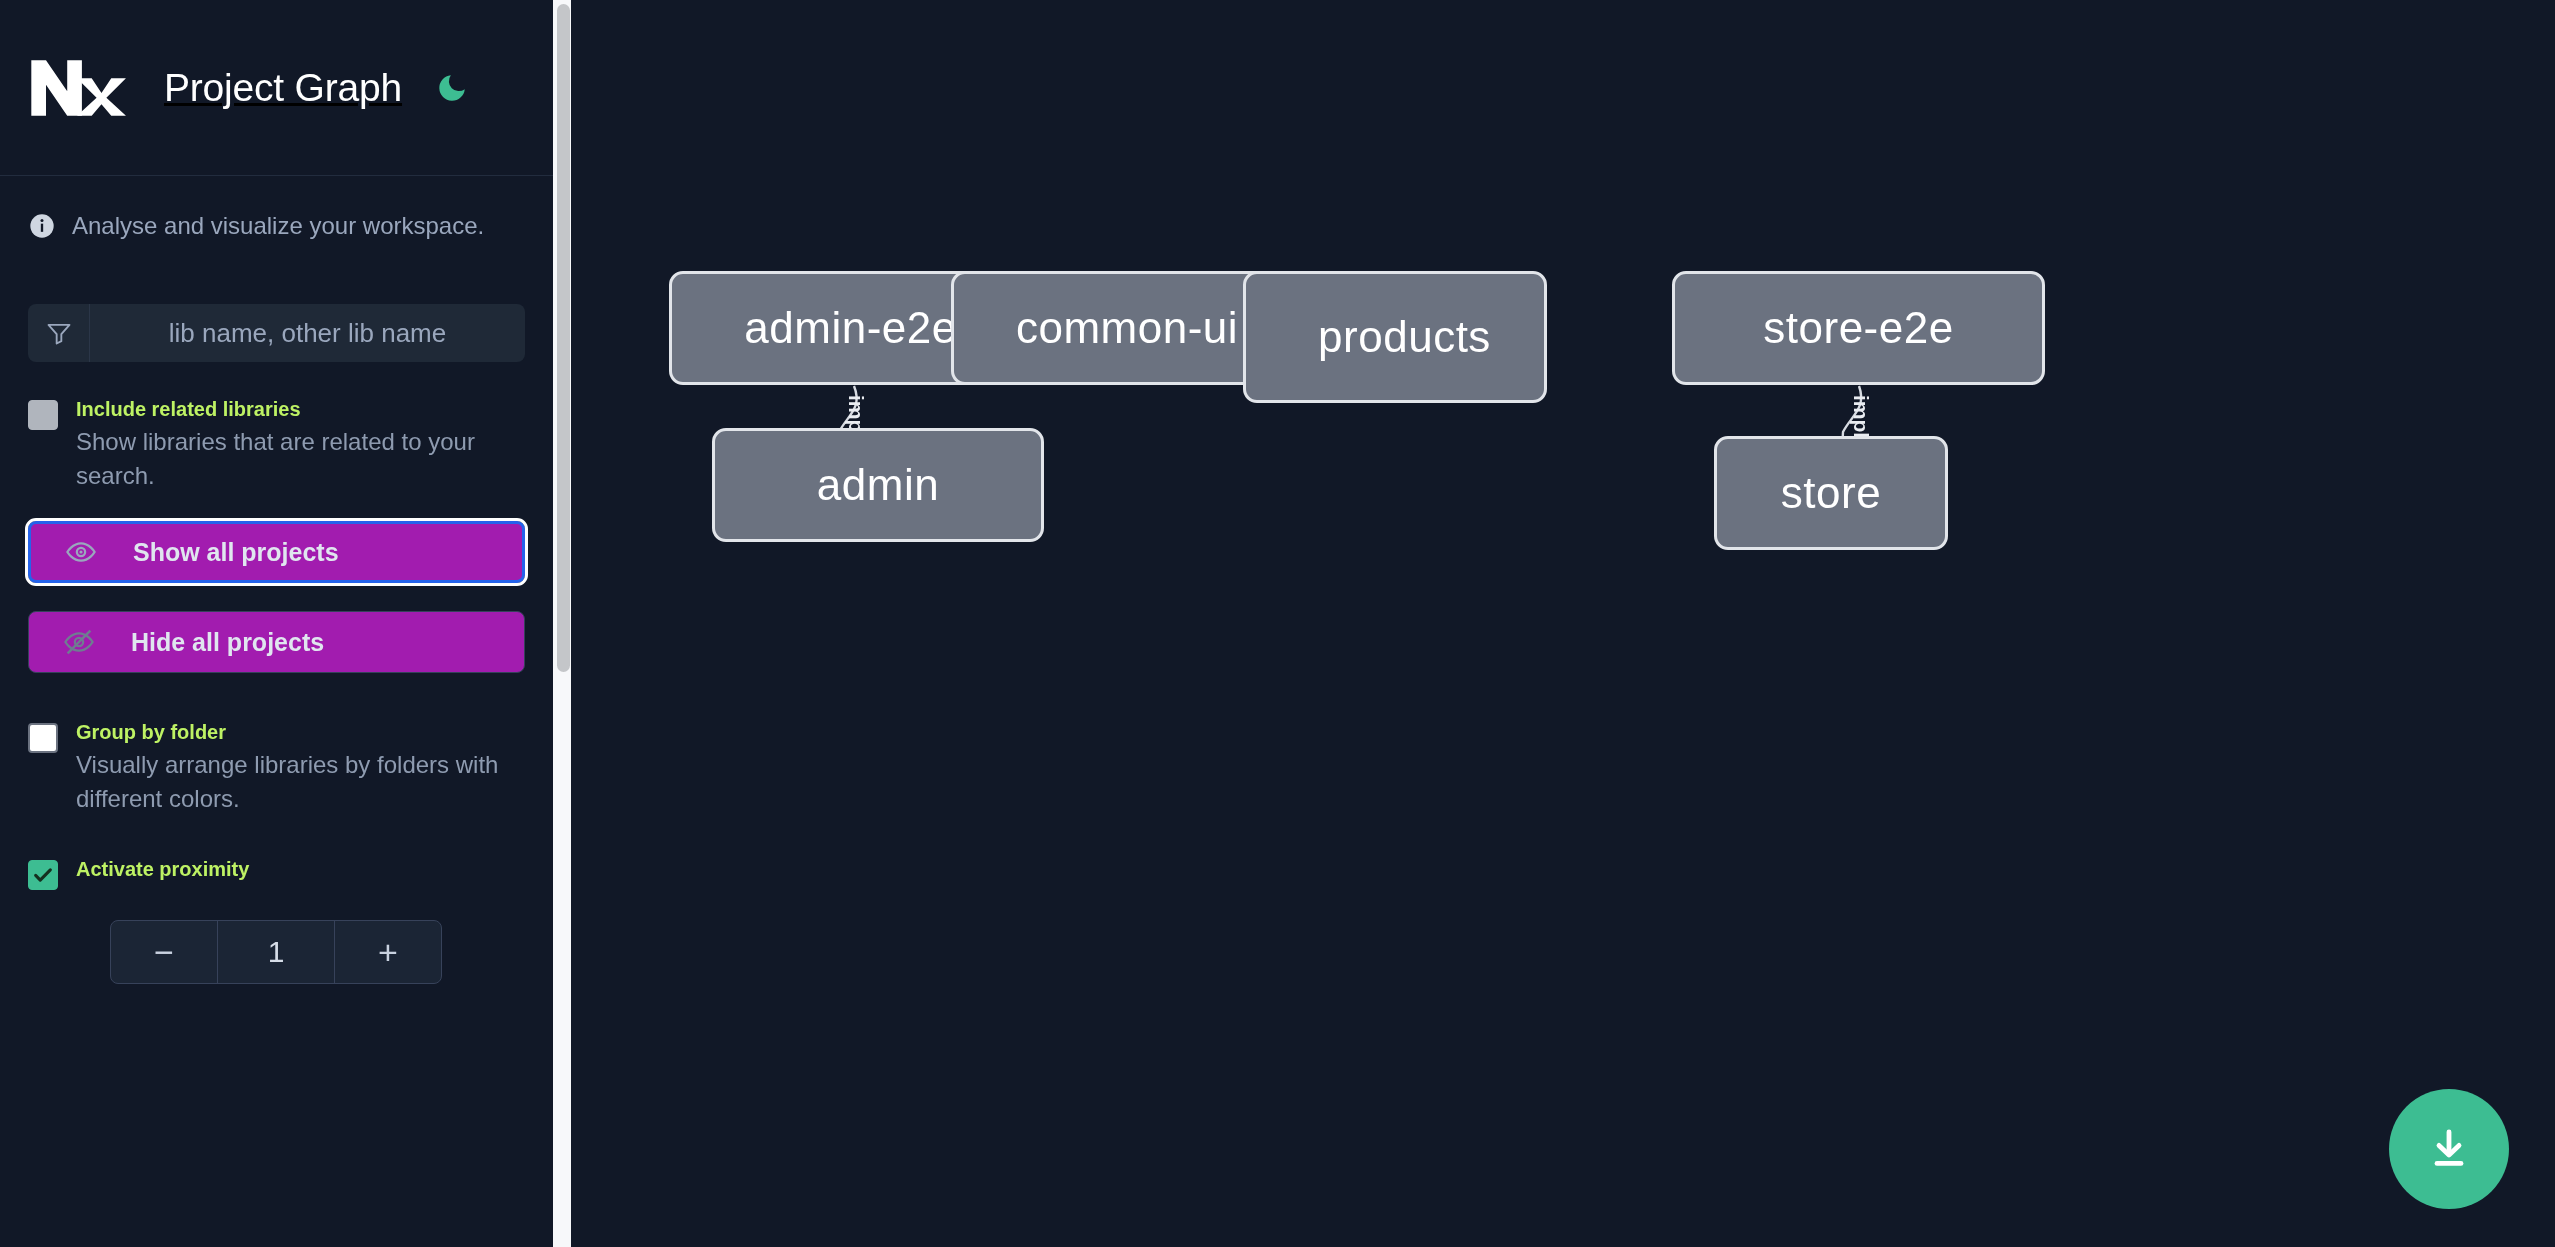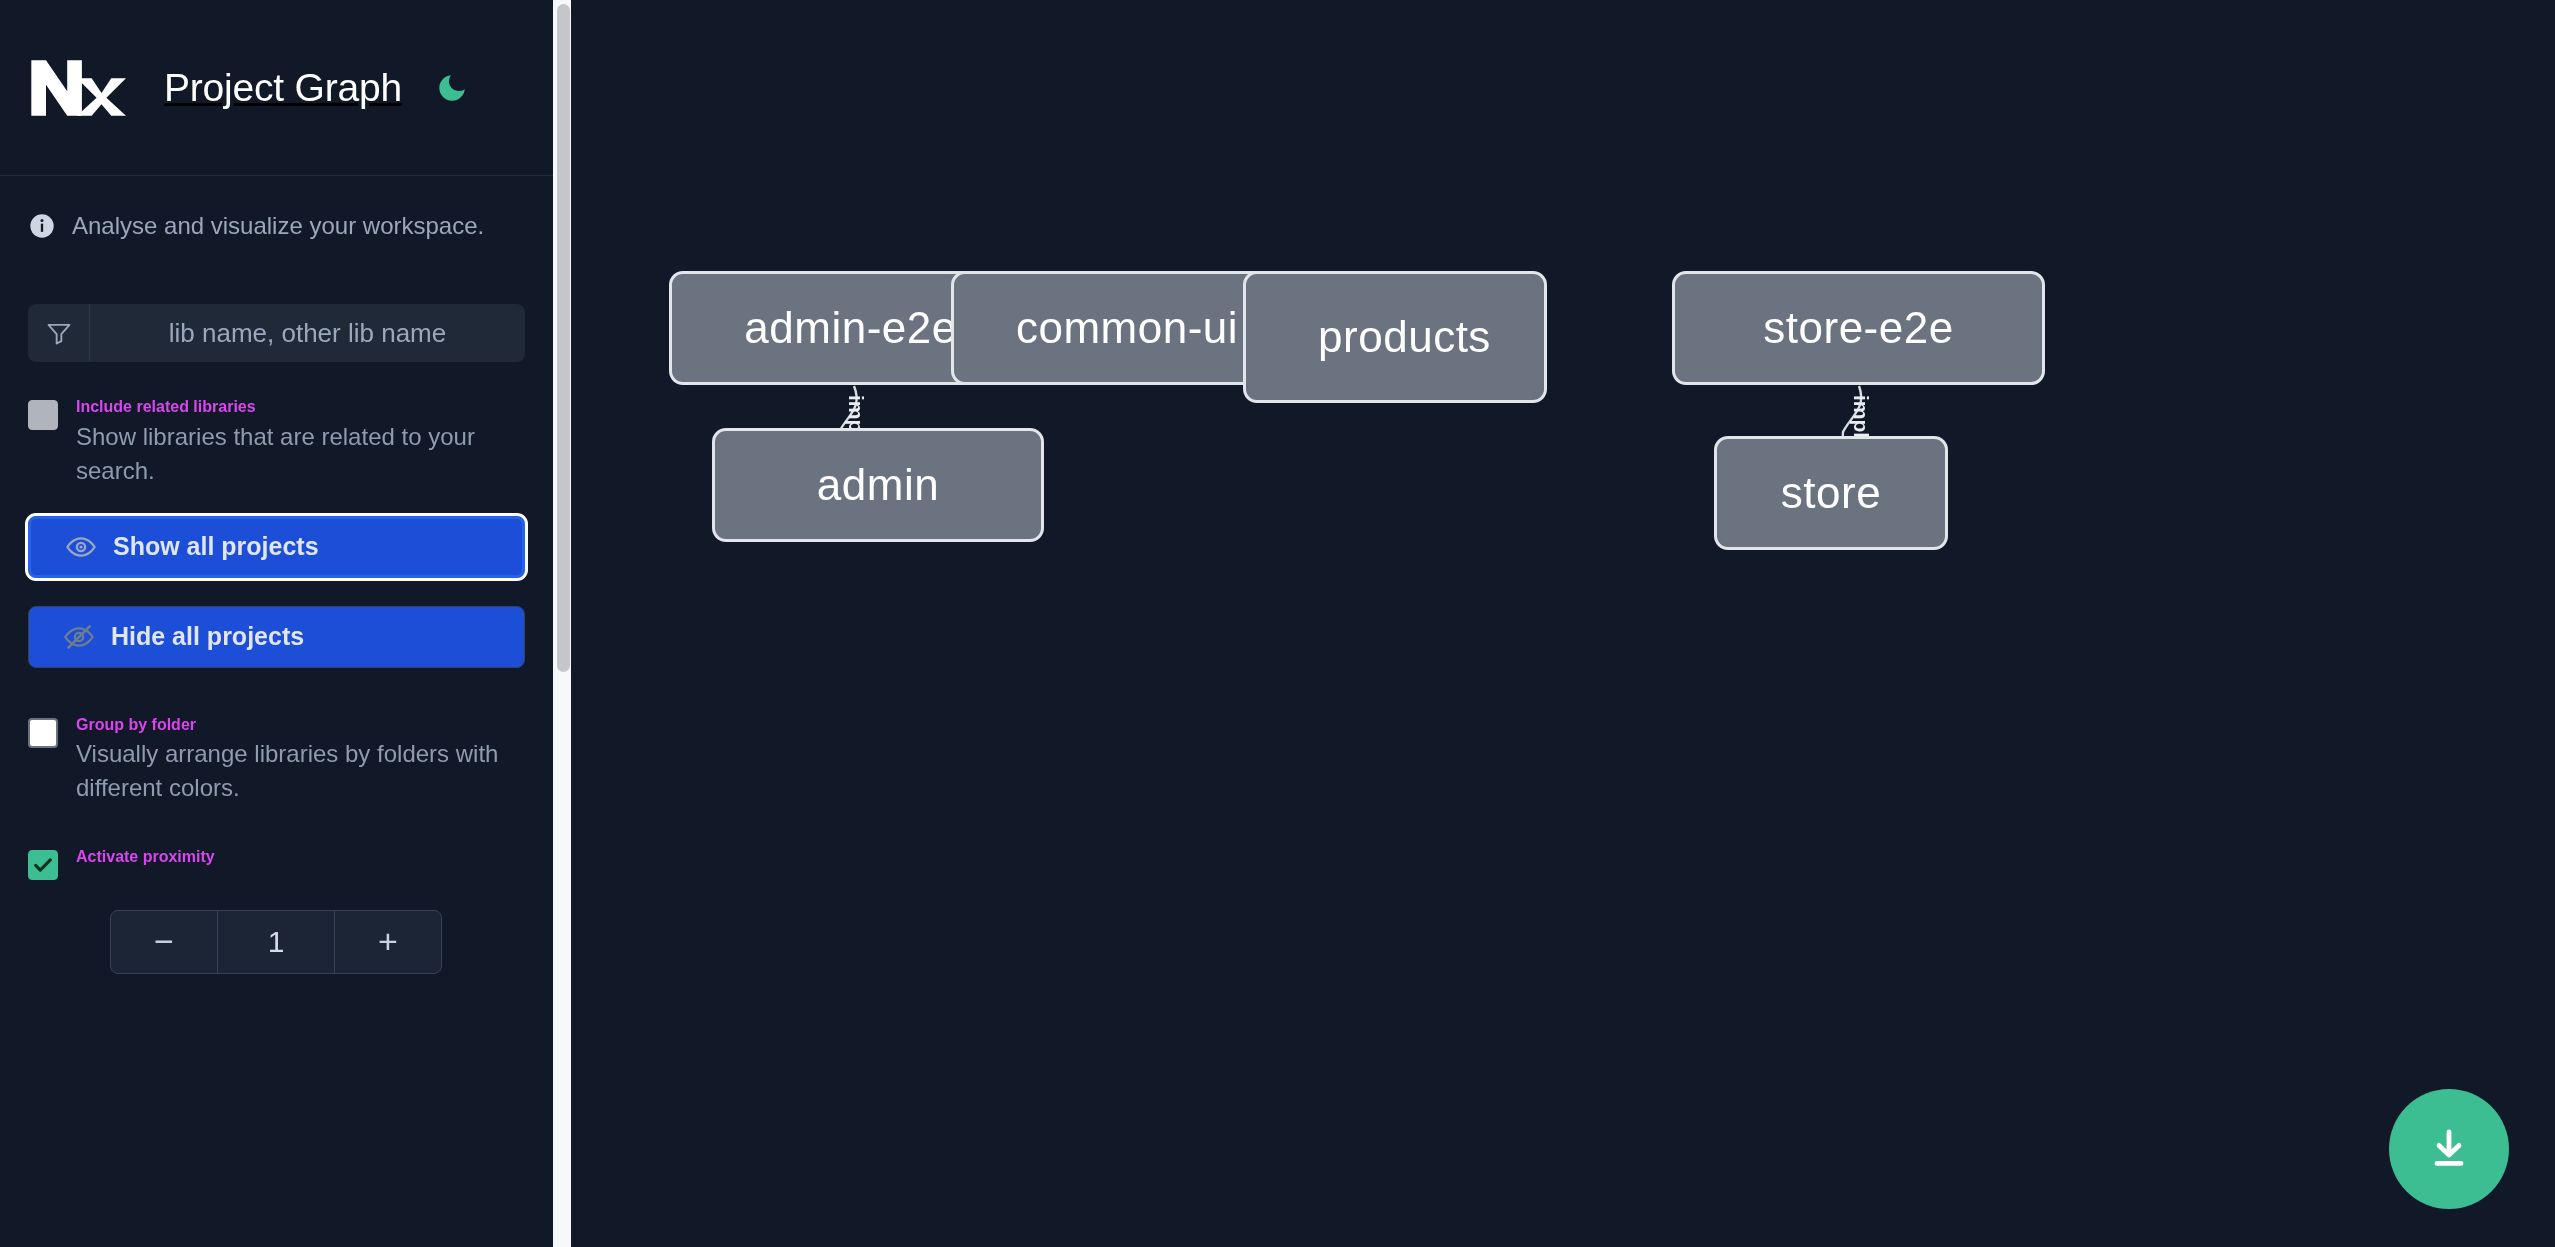--- a/index.html
+++ b/index.html
@@ -113,43 +113,43 @@
     display: flex; align-items: center; justify-content: center;
     cursor: pointer;
   }
   .cb-grey { background: #b0b5bd; border: 1px solid #b0b5bd; }
   .cb-white { background: #ffffff; border: 2px solid #6b7280; }
   .cb-green { background: #3dbd92; border: 1px solid #3dbd92; }
   .cb-check { width: 22px; height: 22px; }
 
   .check-text { min-width: 0; }
   .check-title {
-    font-size: 16px;
-    color: #d946ef;
+    font-size: 20px;
+    color: #bef264;
     font-weight: bold;
     line-height: 1.35;
   }
   .check-desc {
     font-size: 24px;
     color: #8e9bb0;
     line-height: 1.42;
     margin-top: 2px;
     max-width: 460px;
   }
 
   
   .act-btn {
     margin-top: 28px;
     height: 62px;
     width: 100%;
     display: flex;
     align-items: center;
-    gap: 16px;
+    gap: 36px;
     padding-left: 34px;
-    background: #1d4ed8;
+    background: #a21caf;
     border: 1px solid #35415a;
     border-radius: 8px;
     color: #e0e6ef;
     font-size: 25px;
     font-weight: bold;
     cursor: pointer;
     font-family: "Liberation Sans", sans-serif;
   }
   .act-btn.focused {
     border: 3px solid #2563eb;

